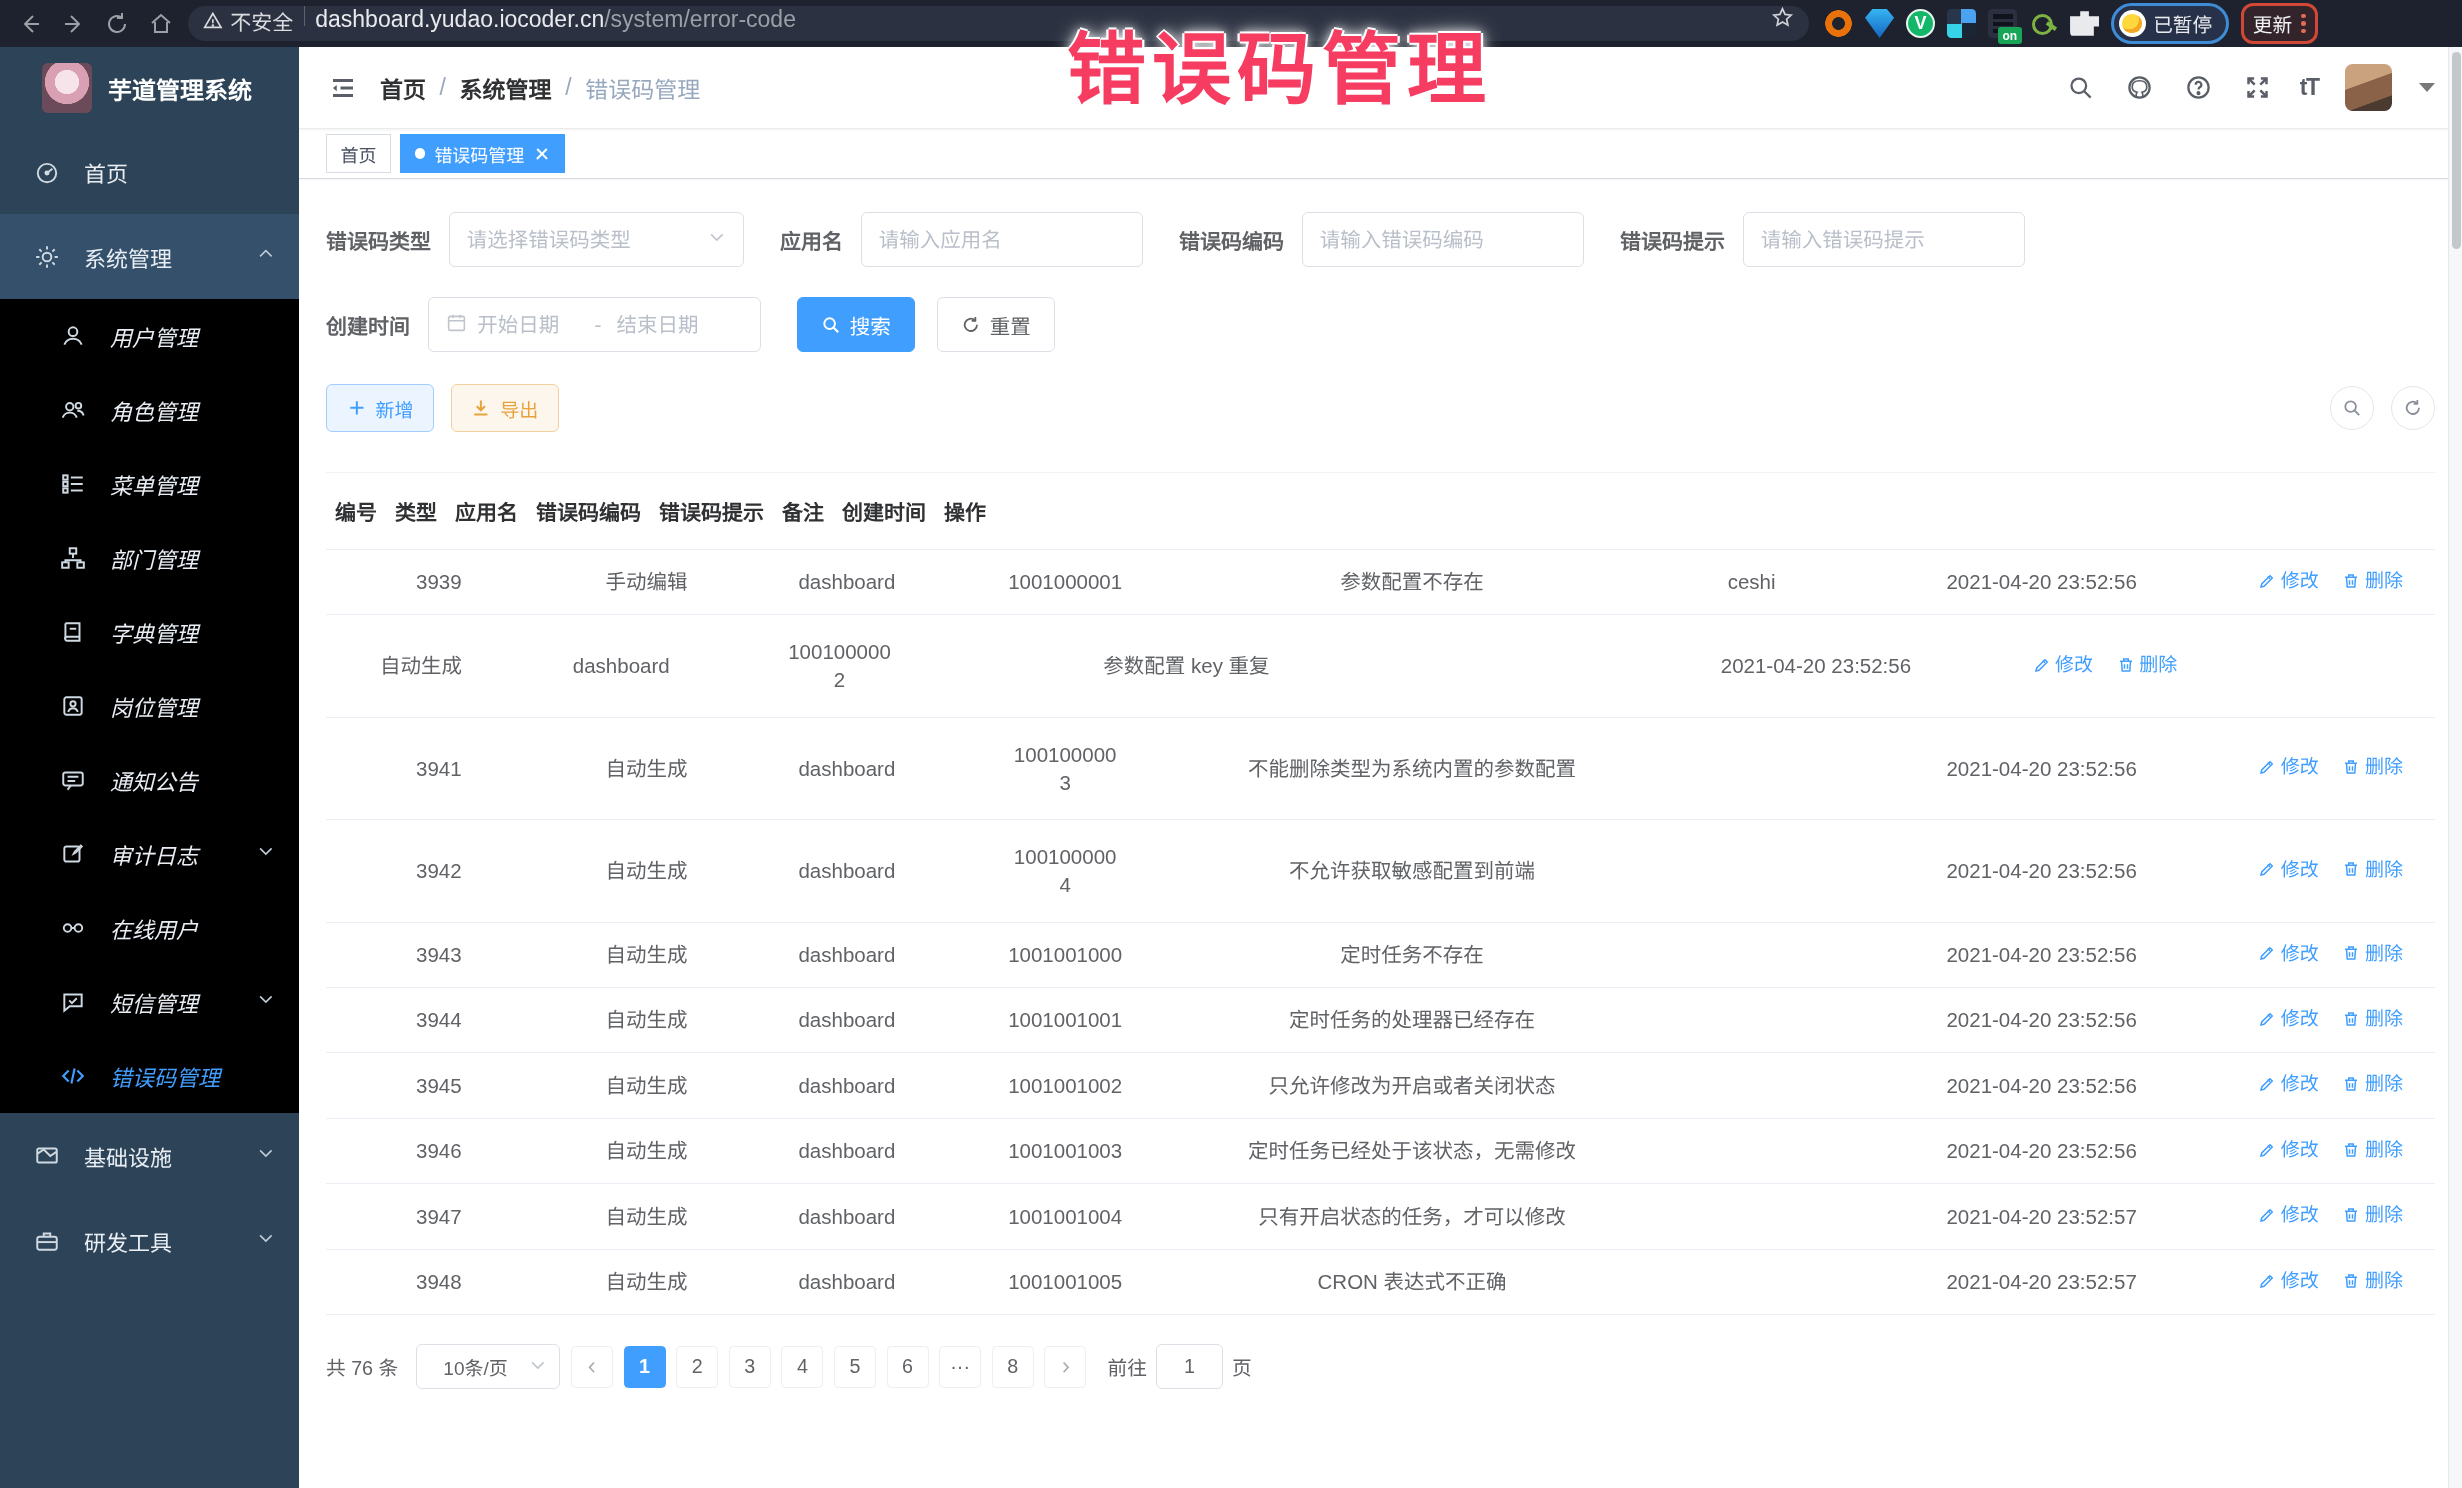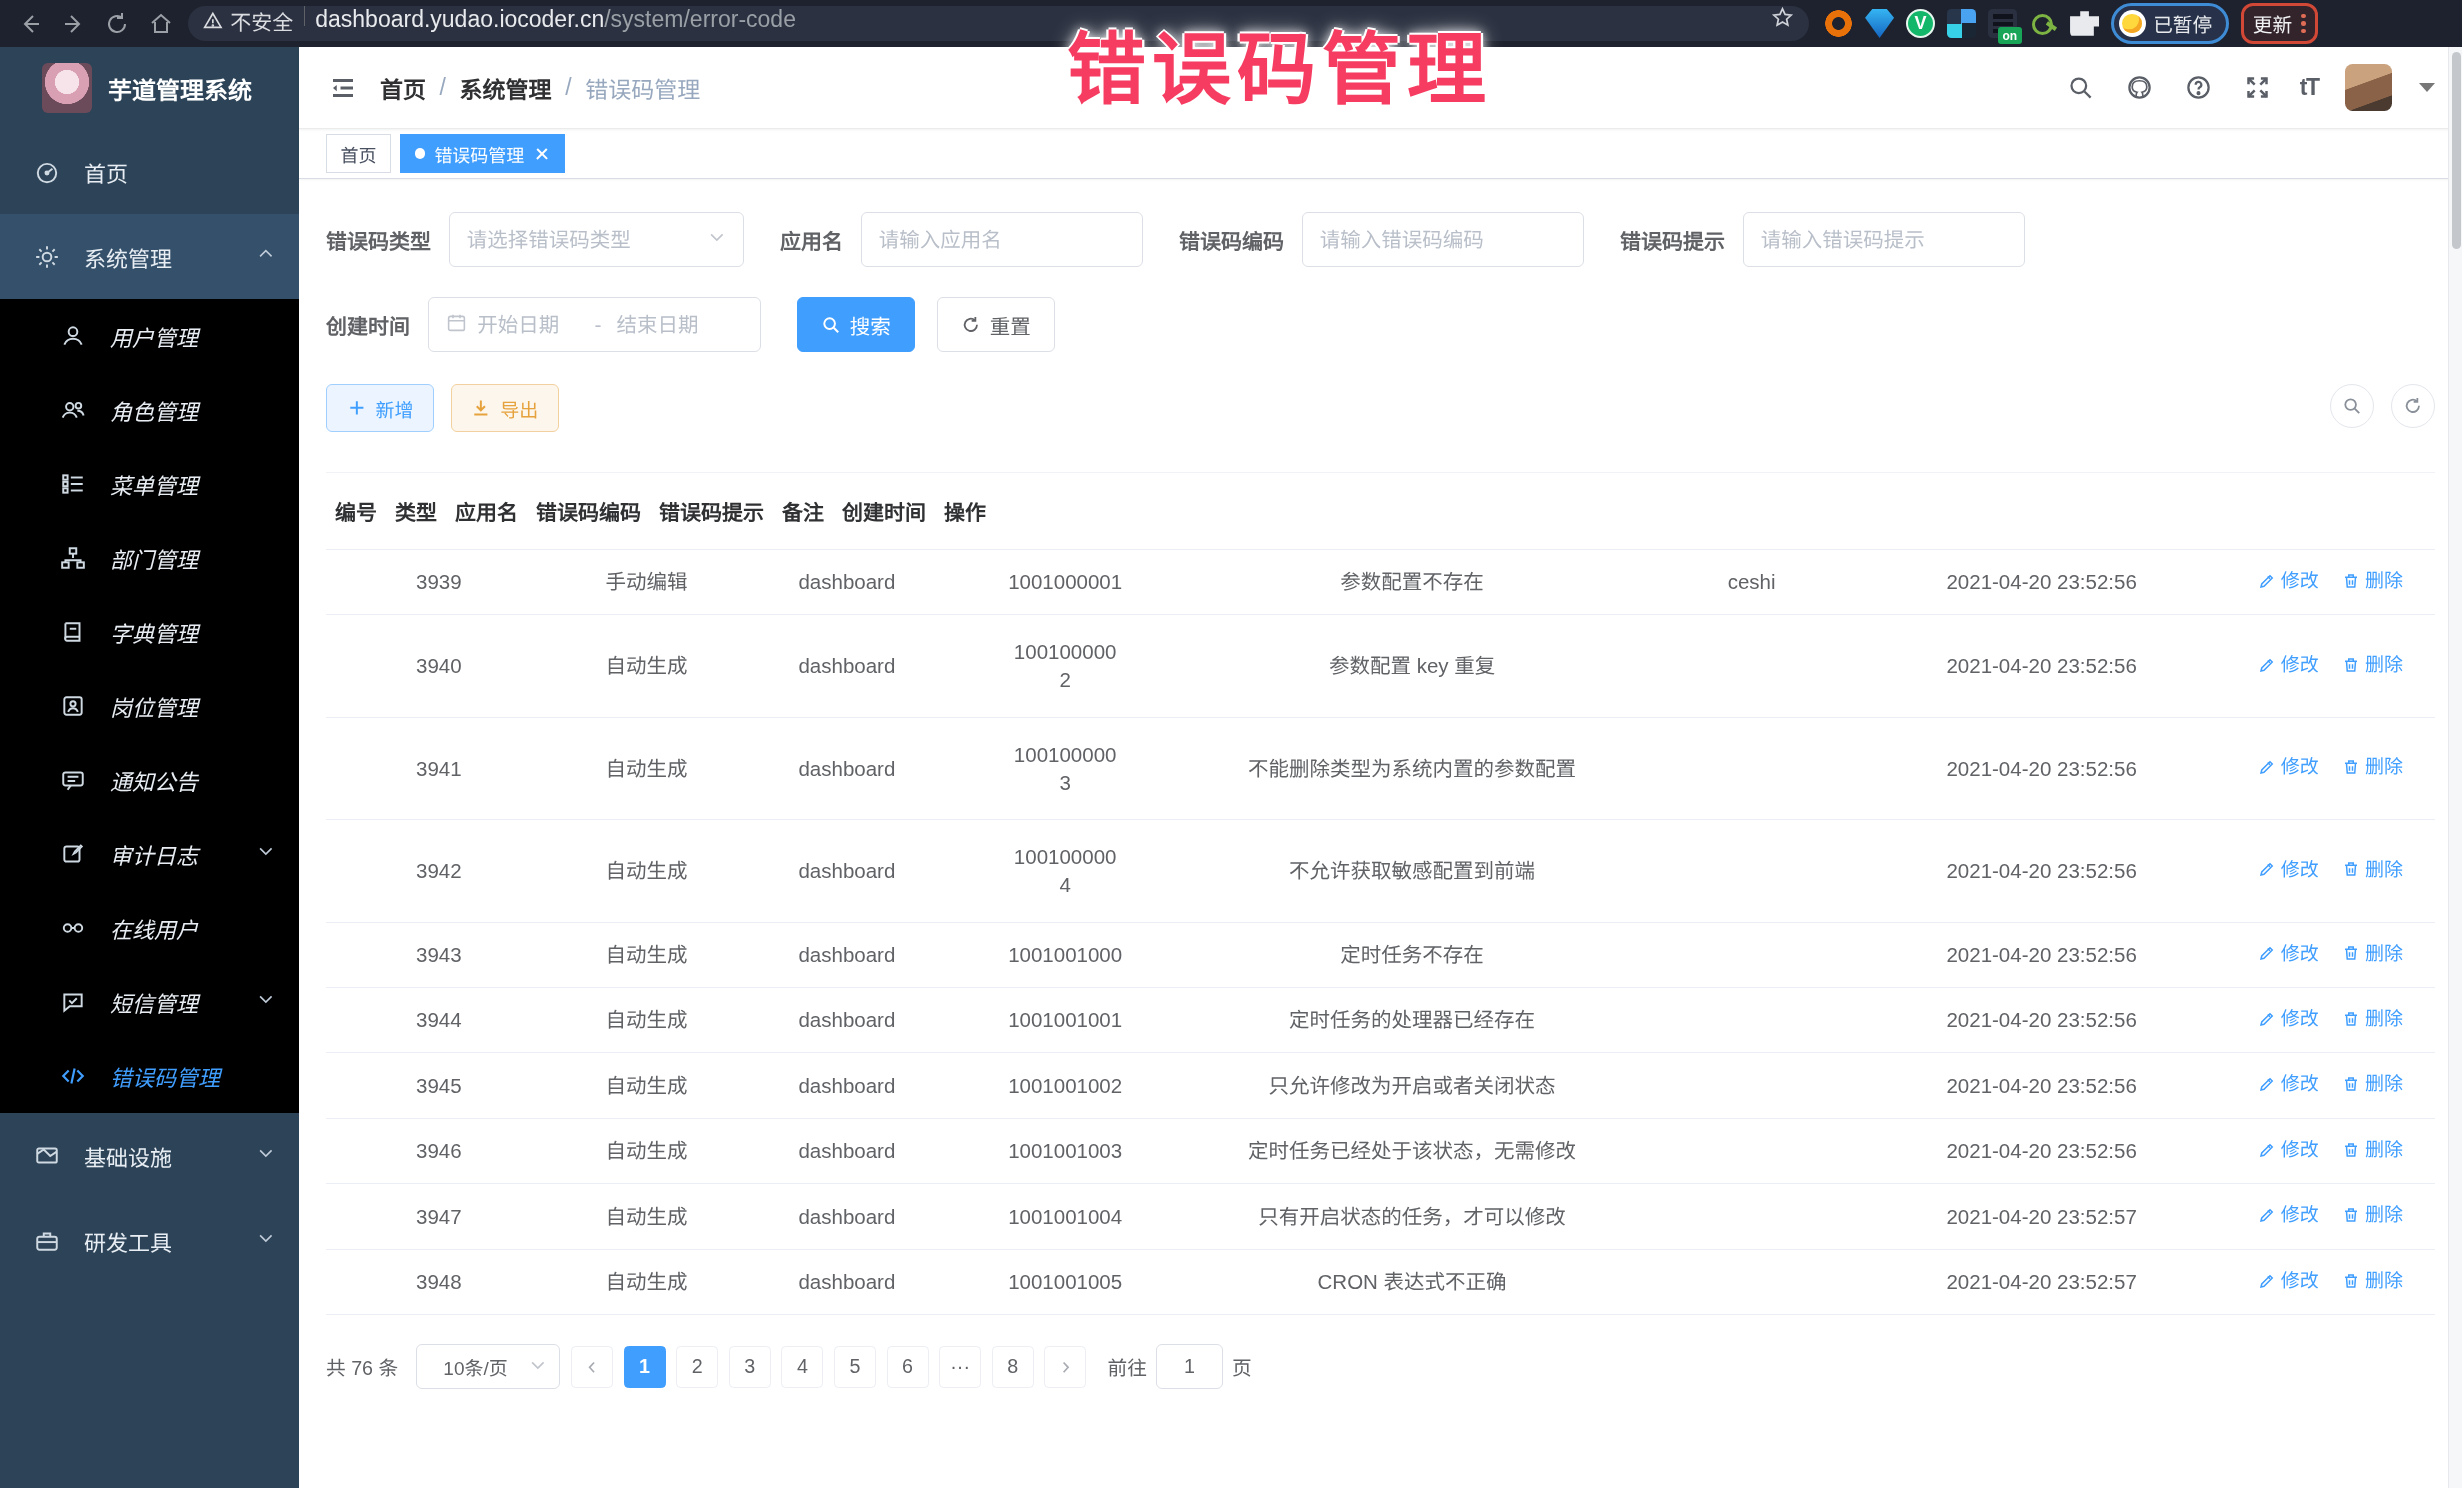--- a/index.html
+++ b/index.html
@@ -97,21 +97,21 @@
   .sel-arrow svg { width:19.7px; height:19.7px; }
   .w-select { width:295px; }
   .w-input { width:282px; }
   .w-date { width:333px; }
   .date-sep { color:#b9bfc9; padding:0 4.5px; }
   .cal-ico { color:#c0c4cc; flex:0 0 auto; } .cal-ico svg { width:21px; height:21px; }
   .btn { height:55px; border-radius:6px; display:inline-flex; align-items:center; justify-content:center; gap:9px; font-size:20.5px; padding:0 23px; cursor:pointer; border:1.5px solid transparent; }
   .btn svg { width:19.7px; height:19.7px; }
   .btn-primary { background:#409EFF; border-color:#409EFF; color:#fff; }
   .btn-plain { background:#fff; border-color:#dcdfe6; color:#606266; }
-  .toolbar { margin-top:32px; display:flex; }
+  .toolbar { margin-top:32px; display:flex; align-items:center; }
   .btn-sm { height:48px; font-size:19px; padding:0 19.7px; border-radius:6px; }
   .btn-add { background:#ecf5ff; border-color:#a0cfff; color:#409EFF; margin-right:16.7px; }
   .btn-export { background:#fdf6ec; border-color:#f3d19e; color:#E6A23C; }
   .tool-right { margin-left:auto; display:flex; gap:16.7px; }
   .circle-btn { width:44px; height:44px; border-radius:50%; border:1.5px solid #e3e6ec; background:#fff; color:#8a9099; display:flex; align-items:center; justify-content:center; cursor:pointer; }
   .circle-btn svg { width:19.7px; height:19.7px; }
 
   
   .table { margin-top:40px; width:100%; border-top:1.5px solid #f0f2f5; }
   .tr { display:flex; border-bottom:1.5px solid #ebeef5; align-items:center; }
@@ -571,21 +571,20 @@
                   <svg viewBox="0 0 24 24" fill="none" stroke="currentColor" stroke-width="2">
                     <path d="M4 7 h16 M9 7 V4 h6 v3 M6 7 l1 13 h10 l1-13"></path>
                     <path d="M10 11 v6 M14 11 v6"></path>
                   </svg>
                   <span>删除</span>
                 </span>
               </div>
             </div>
 
             <div class="tr row-tall">
-              <div class="td c1">3940</div>
               <div class="td c2">自动生成</div>
               <div class="td c3">dashboard</div>
               <div class="td c4 td-code">100100000
 2</div>
               <div class="td c5">参数配置 key 重复</div>
               <div class="td c6"></div>
               <div class="td c7">2021-04-20 23:52:56</div>
               <div class="td c8">
                 <span class="op-link">
                   <svg viewBox="0 0 24 24" fill="none" stroke="currentColor" stroke-width="2">

